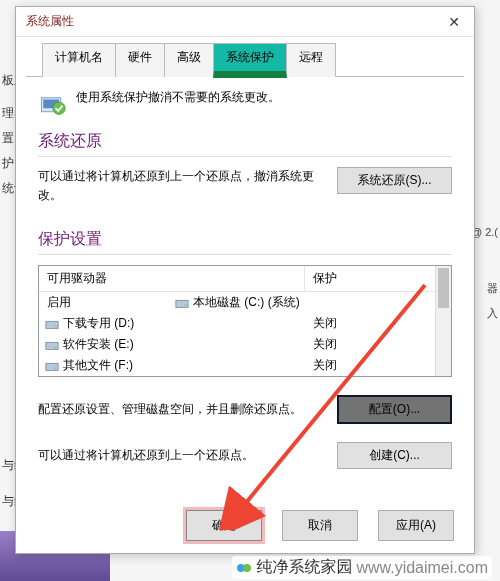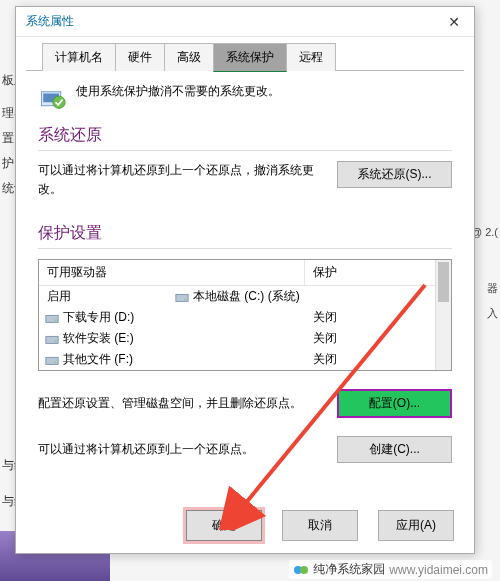--- a/index.html
+++ b/index.html
@@ -29,21 +29,21 @@
     border: 1px solid #aaa;
     box-shadow: 2px 2px 10px rgba(0,0,0,0.2);
   }
   .titlebar {
     height: 30px;
     border-bottom: 1px solid #e5e5e5;
     display: flex;
     align-items: center;
     padding-left: 10px;
   }
-  .titlebar-text { font-size: 12px; color: #0369a1; }
+  .titlebar-text { font-size: 12px; color: #7f1d1d; }
   .close-btn {
     margin-left: auto;
     width: 40px;
     height: 30px;
     display: flex;
     align-items: center;
     justify-content: center;
     font-size: 14px;
     color: #333;
   }
@@ -63,23 +63,23 @@
     padding: 5px 12px;
     border: 1px solid #bbb;
     border-bottom: none;
     background: #f4f4f4;
     font-size: 12px;
     margin-right: -1px;
     position: relative;
     z-index: 1;
   }
   .tab.active {
-    background: #a3a3a3;
+    background: #14b8a6;
     z-index: 2;
-    border-bottom: 1px solid #15803d;
+    border-bottom: 7px solid #15803d;
     margin-bottom: -1px;
   }
   .content {
     padding: 12px 22px;
   }
   .intro {
     display: flex;
     align-items: flex-start;
     gap: 10px;
     margin-bottom: 6px;
@@ -111,22 +111,22 @@
   .btn {
     padding: 4px 0;
     min-width: 115px;
     text-align: center;
     background: #e1e1e1;
     border: 1px solid #adadad;
     font-size: 12px;
     font-family: inherit;
   }
   .btn.active {
-    border: 2px solid #a21caf;
-    background: #22c55e;
+    border: 2px solid #0f172a;
+    background: #737373;
   }
   .drive-list {
     border: 1px solid #999;
     margin-top: 8px;
     height: 112px;
     display: flex;
   }
   .drive-body {
     flex: 1;
     overflow: hidden;
@@ -198,21 +198,21 @@
     height: 250px;
     pointer-events: none;
   }
   .watermark {
     position: absolute;
     bottom: 2px;
     right: 8px;
     display: flex;
     align-items: center;
     gap: 4px;
-    font-size: 12px;
+    font-size: 16px;
     color: #333;
     background: rgba(255,255,255,0.85);
     padding: 1px 4px;
     border-radius: 3px;
     margin-top: 44px;
   }
   .lavender {
     position: absolute;
     left: 0; bottom: 0;
     width: 110px; height: 50px;

